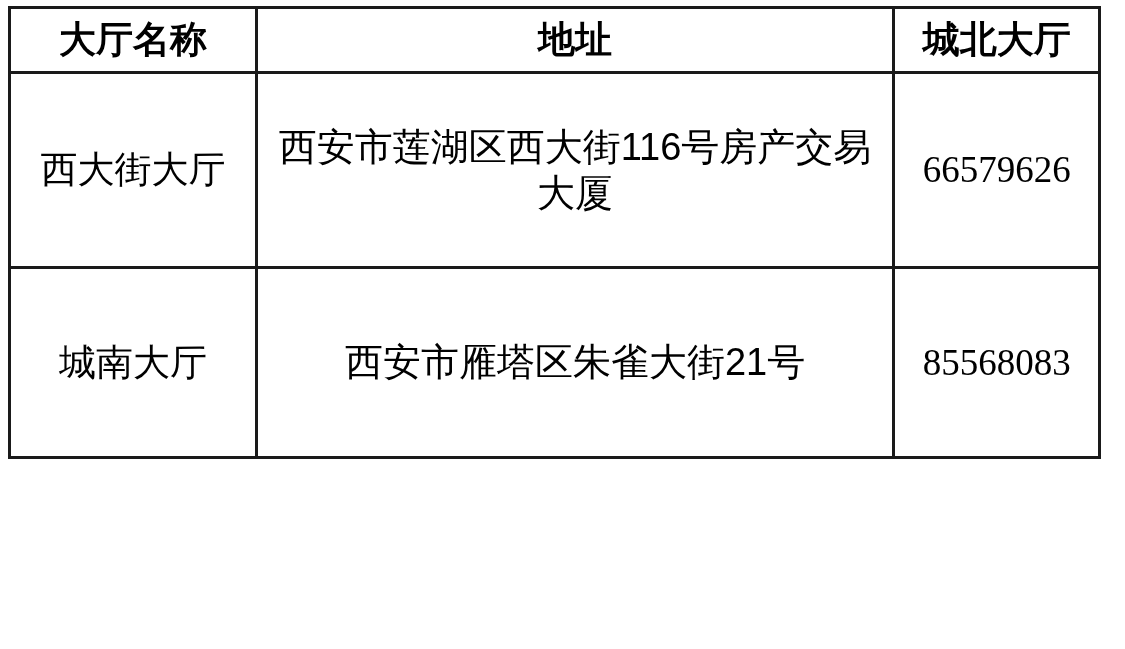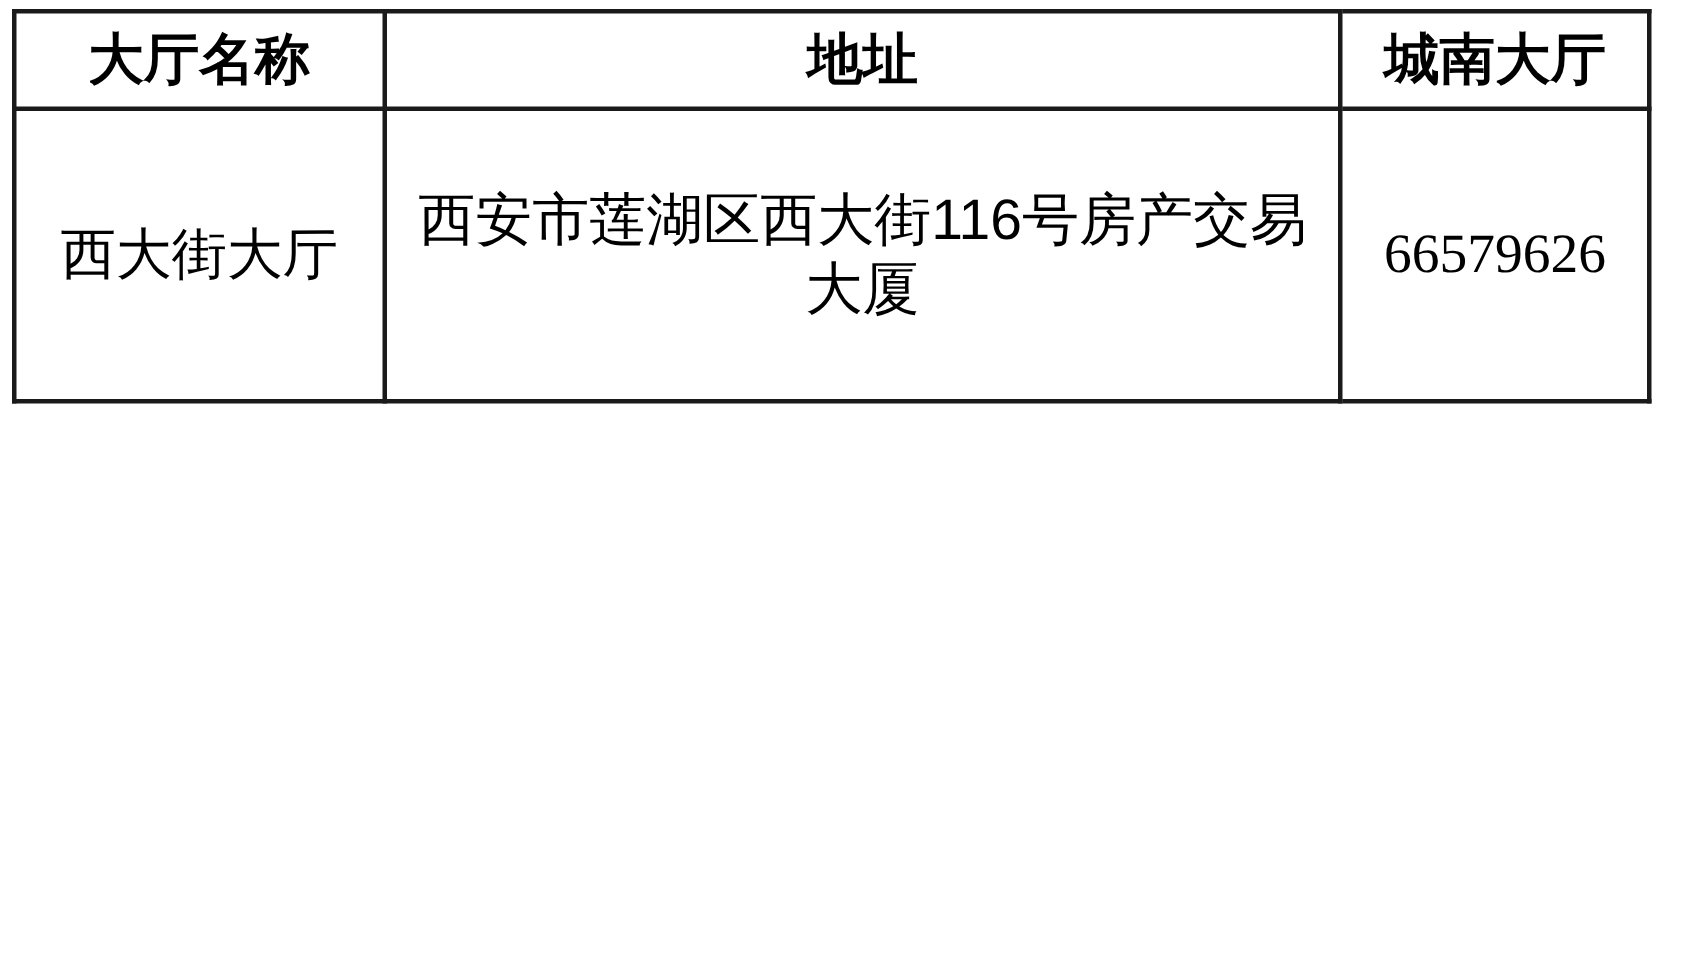--- a/index.html
+++ b/index.html
@@ -59,23 +59,28 @@
 <table id="hall-table">
   <colgroup>
     <col class="col-name">
     <col class="col-addr">
     <col class="col-phone">
   </colgroup>
   <thead>
     <tr>
       <th>大厅名称</th>
       <th>地址</th>
-      <th>城南大厅</th>
+      <th>城北大厅</th>
     </tr>
   </thead>
   <tbody>
     <tr>
       <td class="cell-name">西大街大厅</td>
       <td class="cell-addr">西安市莲湖区西大街116号房产交易大厦</td>
       <td class="cell-phone">66579626</td>
     </tr>
+    <tr>
+      <td class="cell-name">城南大厅</td>
+      <td class="cell-addr">西安市雁塔区朱雀大街21号</td>
+      <td class="cell-phone">85568083</td>
+    </tr>
   </tbody>
 </table>
 
 </body></html>

